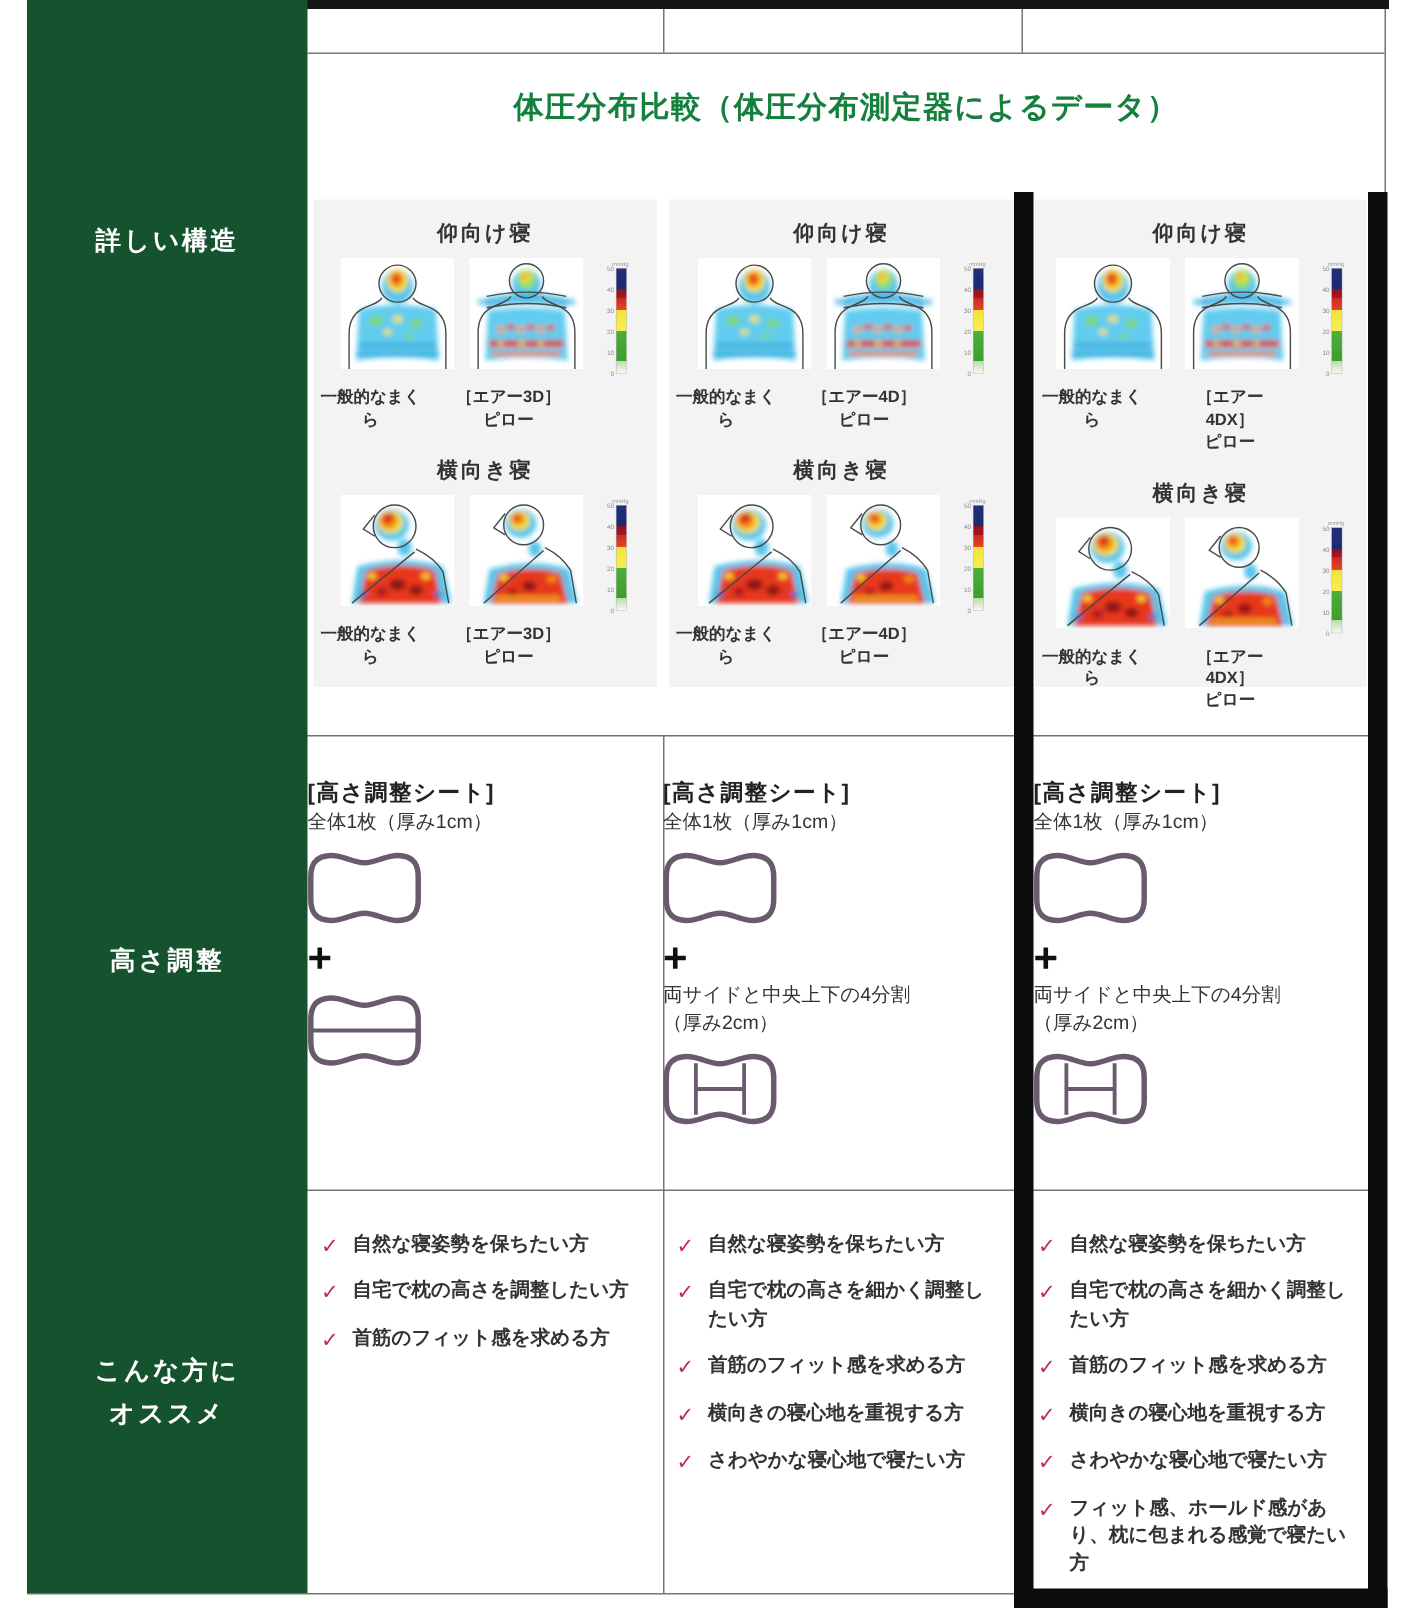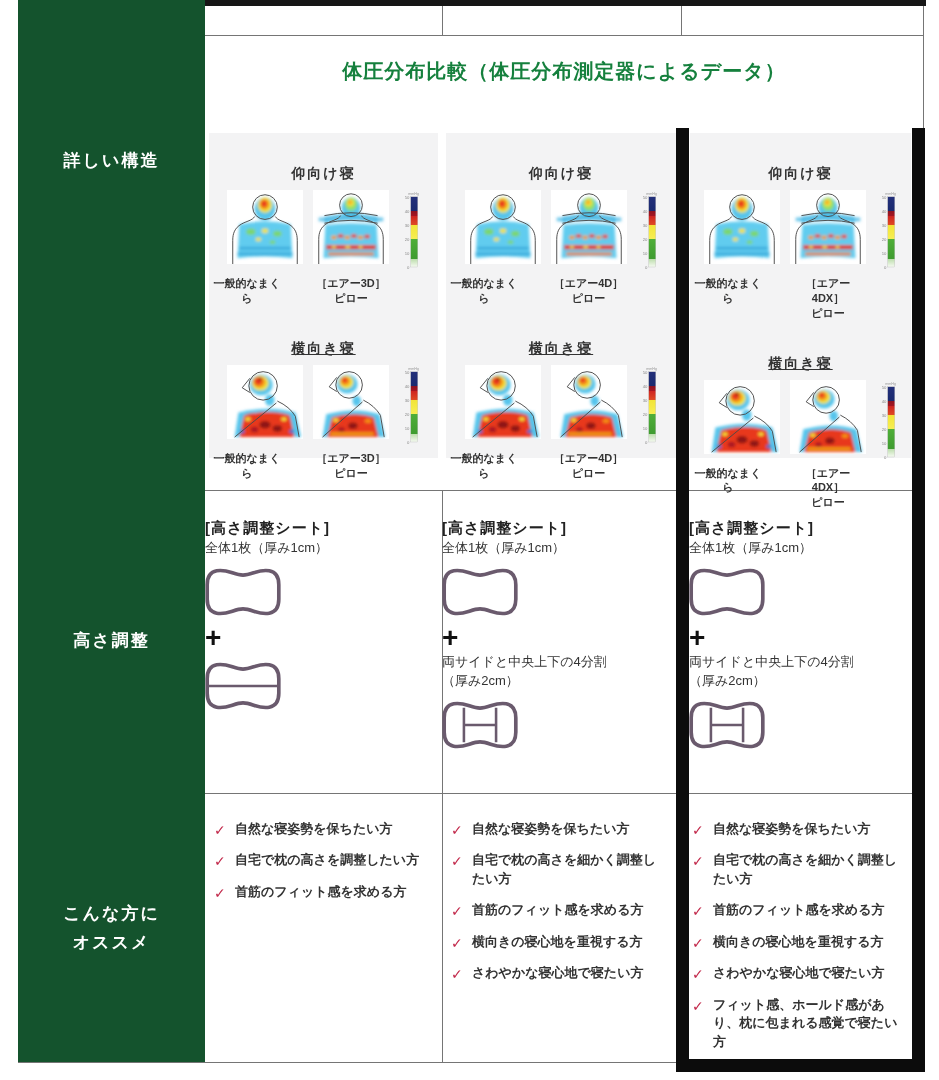--- a/index.html
+++ b/index.html
@@ -10,26 +10,26 @@
   .vline{position:absolute;width:1px;background:#757575;}
   .top-strip{left:18px;top:0;width:908px;height:6px;background:#161616;}
   .sidebar{left:18px;top:0;width:187px;height:1062px;background:#14532d;}
   .sb-label{position:absolute;left:0;width:187px;text-align:center;color:#fff;
             font-weight:bold;font-size:17px;letter-spacing:2px;line-height:1.7;}
   .sec-title{left:205px;top:58px;width:718px;text-align:center;font-size:20px;
              font-weight:bold;color:#15803d;letter-spacing:1px;}
   .sec-sub{left:205px;top:92px;width:718px;text-align:center;font-size:13px;
            font-weight:bold;color:#454545;}
   .panel{position:absolute;top:133px;height:325px;background:#f3f3f4;}
-  .pose{text-align:center;font-size:14px;font-weight:bold;color:#333;margin-top:32px;letter-spacing:2px;}
-  .pose2{margin-top:34px;text-decoration:underline;}
+  .pose{text-align:center;font-size:14px;font-weight:bold;color:#333;margin-top:14px;letter-spacing:2px;}
+  .pose2{margin-top:17px;}
   .maps{display:flex;justify-content:center;align-items:flex-start;gap:10px;margin-top:7px;}
   .tile{width:76px;height:74px;flex:0 0 auto;}
   .cbarsvg{width:24px;height:82px;flex:0 0 auto;margin-left:-3px;}
-  .caps{display:flex;justify-content:space-between;gap:16px;margin-top:4px;}
+  .caps{display:flex;justify-content:flex-start;gap:16px;margin-top:4px;}
   .cap{width:76px;text-align:center;font-size:11px;font-weight:bold;color:#333;line-height:1.35;}
   .cap-spacer{width:21px;}
   .hblock{position:absolute;top:493px;height:300px;text-align:left;}
   .h-header{font-size:15px;font-weight:bold;color:#222;padding-top:26px;letter-spacing:1px;}
   .h-label{font-size:13px;color:#333;line-height:1.5;}
   .h-label2{font-size:13px;color:#333;margin-top:0;line-height:1.5;}
   .pillowsvg{width:76px;height:50px;margin-top:9px;}
   .h-plus{font-size:28px;font-weight:800;color:#111;line-height:1;margin-top:3px;}
   .rec{position:absolute;list-style:none;margin:0;padding:25px 0 0 0;}
   .rec li{position:relative;padding-left:21px;margin-bottom:13px;font-size:13px;

